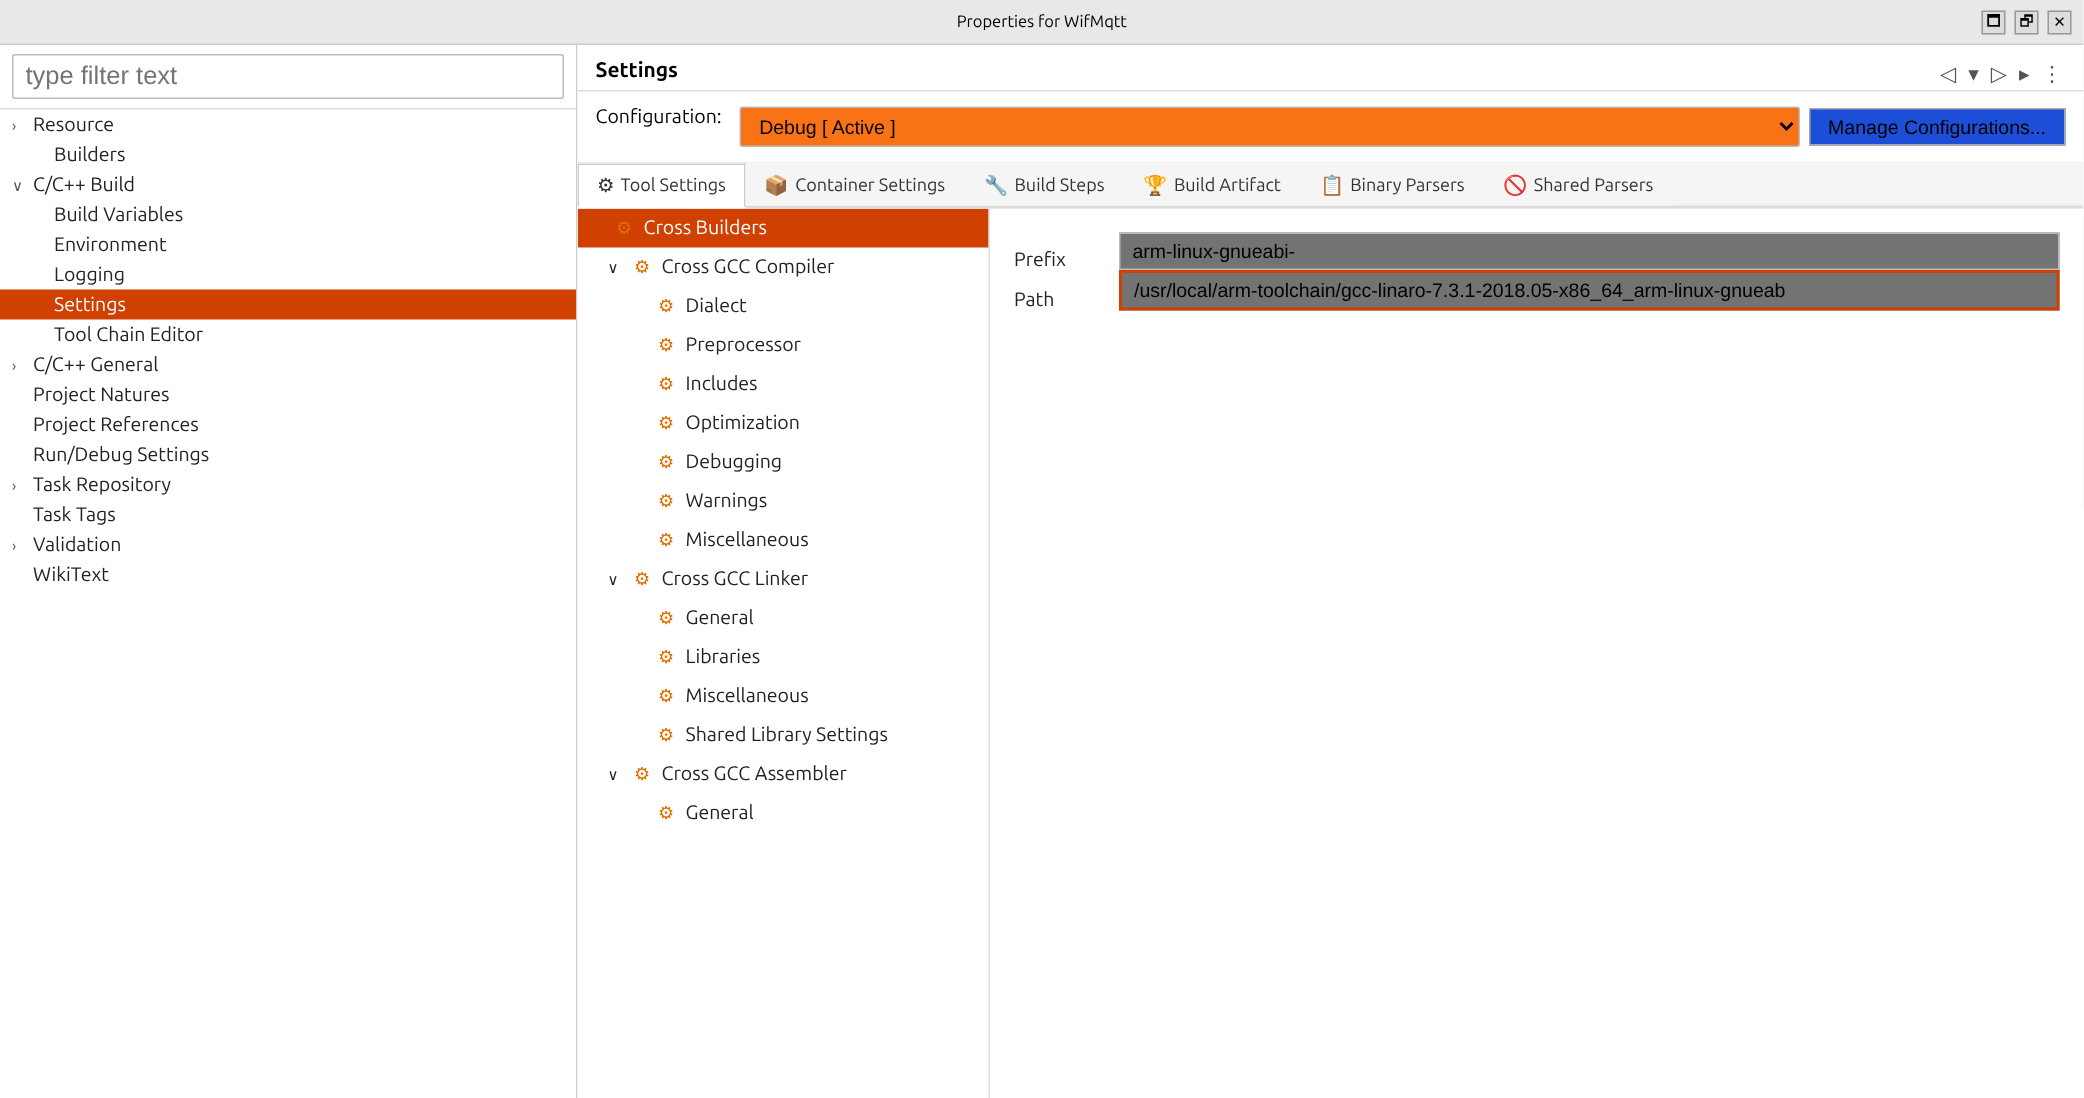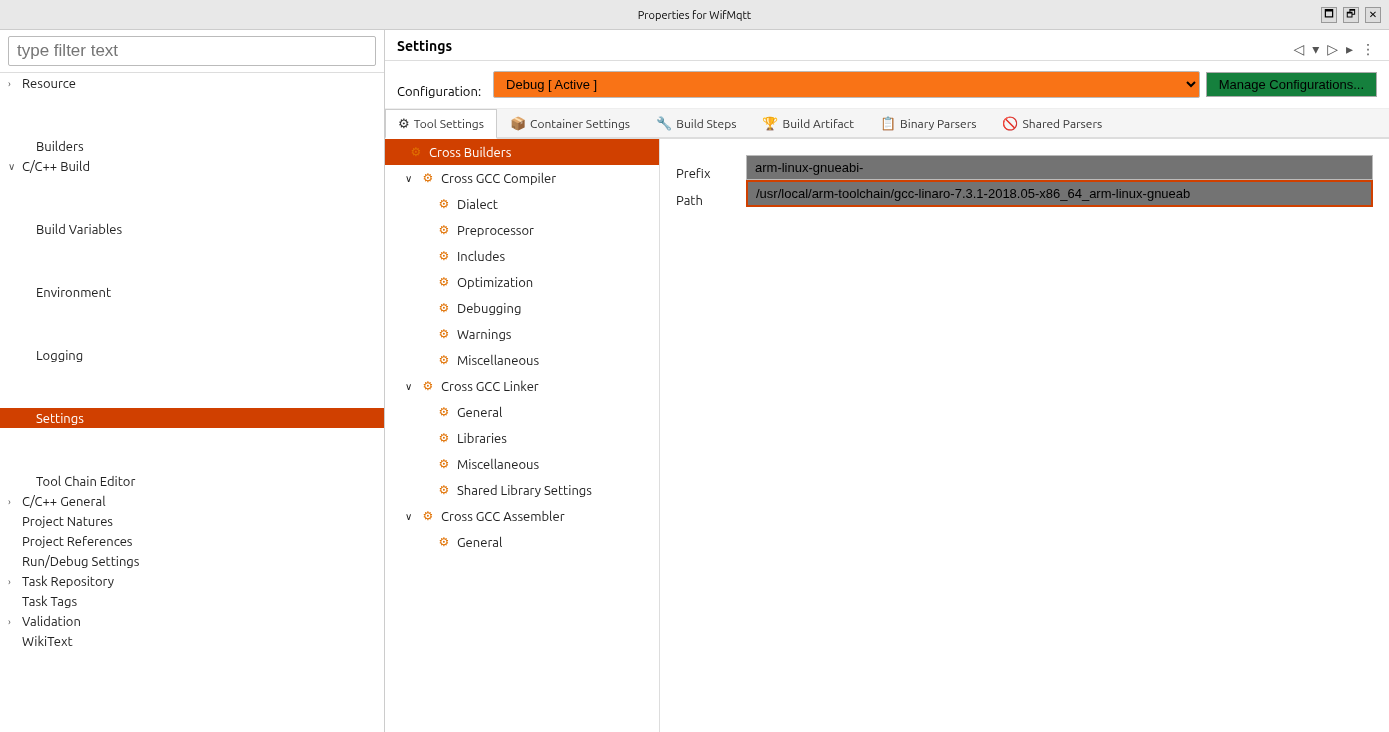--- a/index.html
+++ b/index.html
@@ -82,21 +82,21 @@
       padding: 3px 8px;
       cursor: pointer;
       white-space: nowrap;
       color: #222;
       user-select: none;
     }
     .tree-item.selected {
       background: #d04000;
       color: #fff;
     }
-    .tree-item.indent-1 { padding-left: 22px; margin-top: 43px; }
+    .tree-item.indent-1 { padding-left: 22px; }
     .chevron {
       display: inline-block;
       width: 14px;
       font-size: 10px;
       color: #555;
     }
     .tree-item.selected .chevron { color: #fff; }
     
     .right-panel {
       flex: 1;
@@ -125,21 +125,21 @@
     .header-icon-btn {
       background: none;
       border: none;
       cursor: pointer;
       font-size: 14px;
       color: #555;
       padding: 2px;
     }
     .config-row {
       display: flex;
-      align-items: flex-end;
+      align-items: flex-start;
       padding: 10px 12px;
       gap: 12px;
       border-bottom: 1px solid #eee;
     }
     .config-label {
       font-size: 13px;
     }
     .config-select-wrapper {
       flex: 1;
       display: flex;
@@ -151,21 +151,21 @@
       padding: 4px 8px;
       border: 1px solid #bbb;
       border-radius: 2px;
       font-size: 13px;
       background: #f97316;
       cursor: pointer;
     }
     .manage-btn {
       padding: 4px 12px;
       border: 1px solid #aaa;
-      background: #15803d;
+      background: #1d4ed8;
       cursor: pointer;
       font-size: 13px;
       white-space: nowrap;
     }
     
     .tabs-row {
       display: flex;
       border-bottom: 2px solid #ddd;
       background: #f5f5f5;
     }

